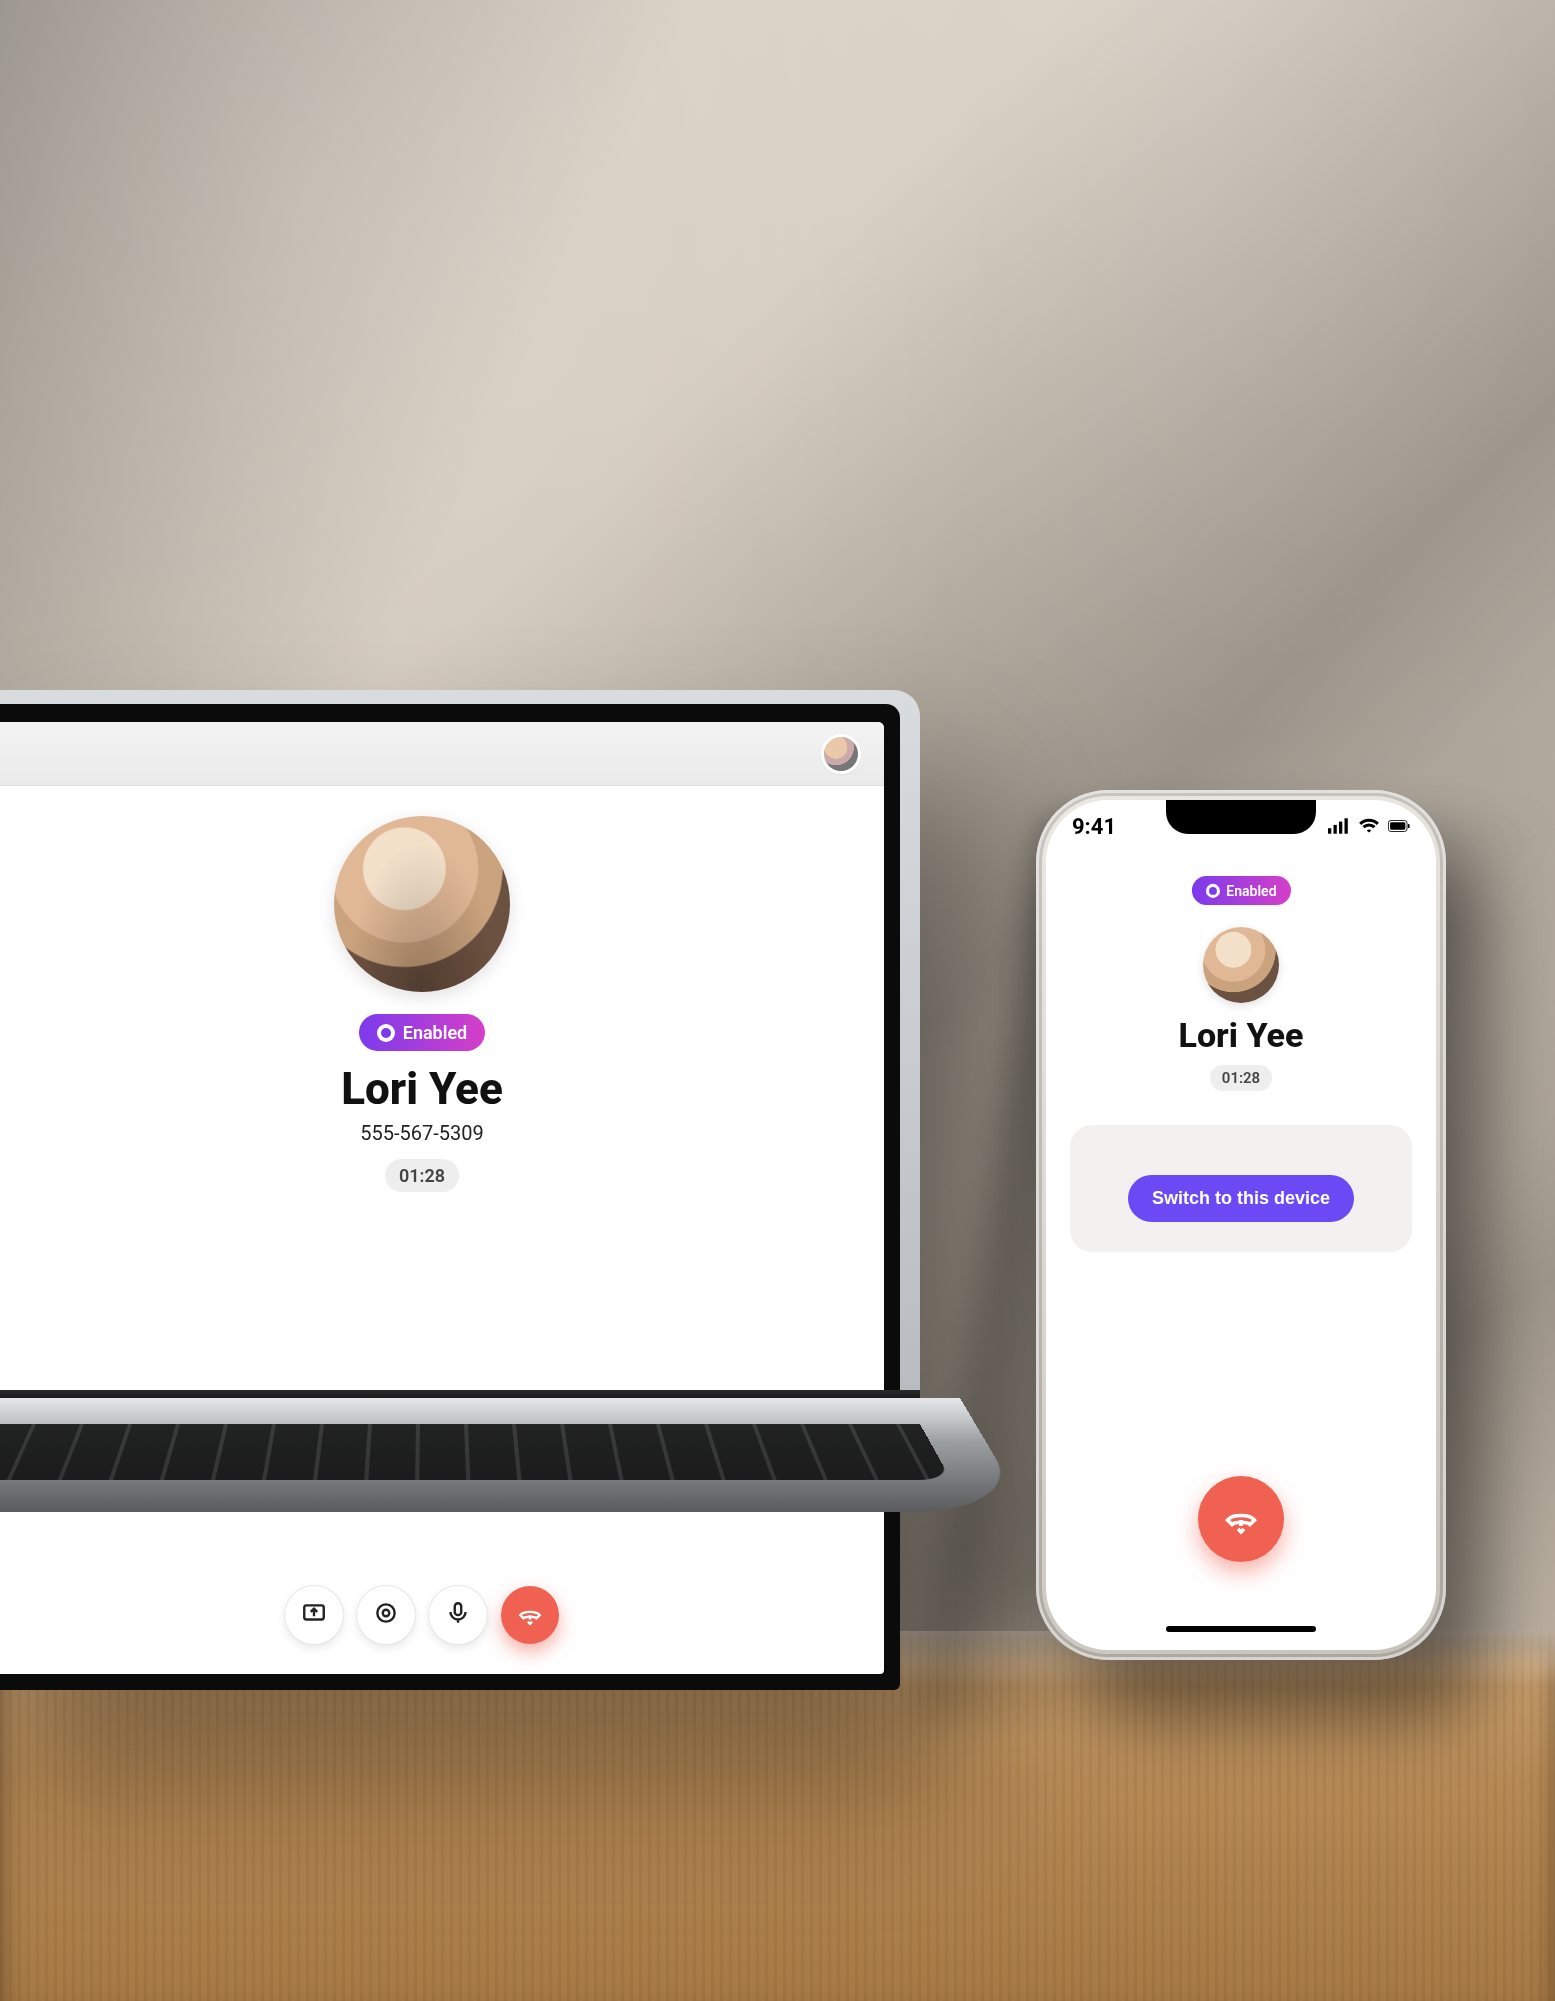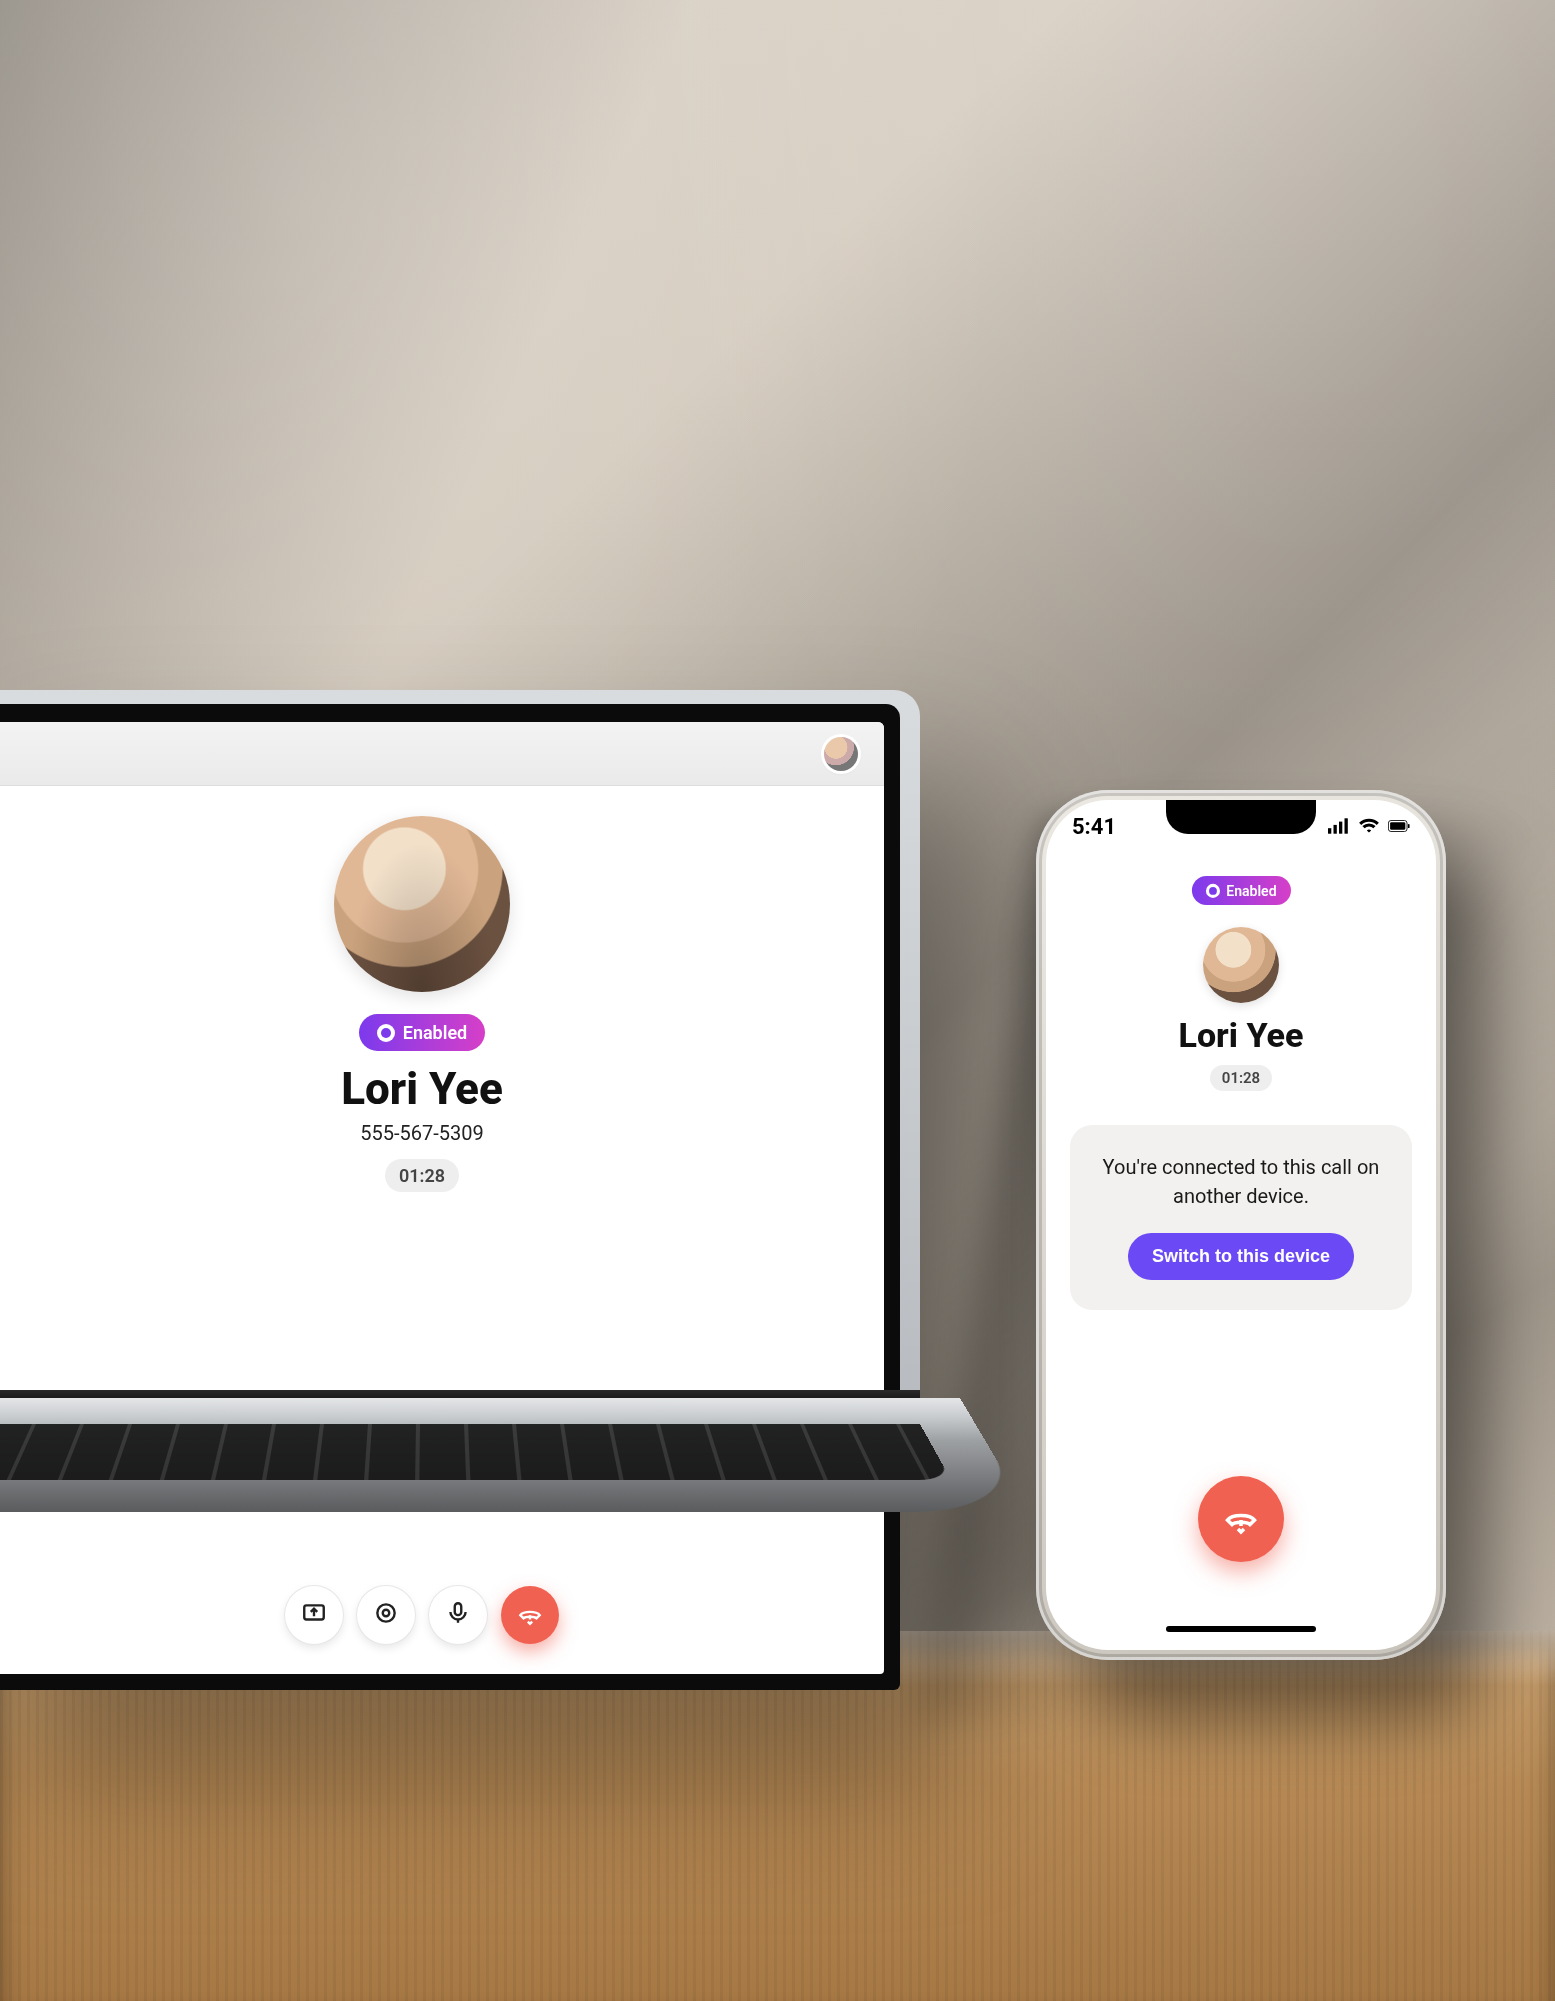--- a/index.html
+++ b/index.html
@@ -197,21 +197,21 @@
     <div class="laptop-hinge"></div>
     <div class="laptop-base"></div>
     <div class="laptop-keys"></div>
   </div>
 
   <div class="phone">
     <div class="phone-screen">
       <div class="notch"></div>
 
       <div class="status-bar">
-        <span>5:41</span>
+        <span>9:41</span>
         <div class="status-right">
           <span>
             <svg viewBox="0 0 20 14">
                 <rect x="0" y="9" width="3" height="5" fill="#000"></rect>
                 <rect x="5" y="6" width="3" height="8" fill="#000"></rect>
                 <rect x="10" y="3" width="3" height="11" fill="#000"></rect>
                 <rect x="15" y="0" width="3" height="14" fill="#000"></rect>
               </svg>
           </span>
           <span>
@@ -232,21 +232,20 @@
       <div class="phone-content">
         <div class="enabled-badge">
           <span class="dot"></span>
           <span>Enabled</span>
         </div>
         <div class="sm-avatar"></div>
         <div class="phone-name">Lori Yee</div>
         <div class="phone-timer">01:28</div>
 
         <div class="info-card">
-          <p>You're connected to this call on another device.</p>
           <button class="switch-btn">Switch to this device</button>
         </div>
 
         <div class="phone-hangup" title="End call">
           <span>
             <svg viewBox="0 0 24 24">
                 <path d="M3 14c3-4 15-4 18 0l-3 3c-2-2-10-2-12 0z"></path>
                 <path d="M12 14v4m-2 2l2 2 2-2"></path>
               </svg>
           </span>

